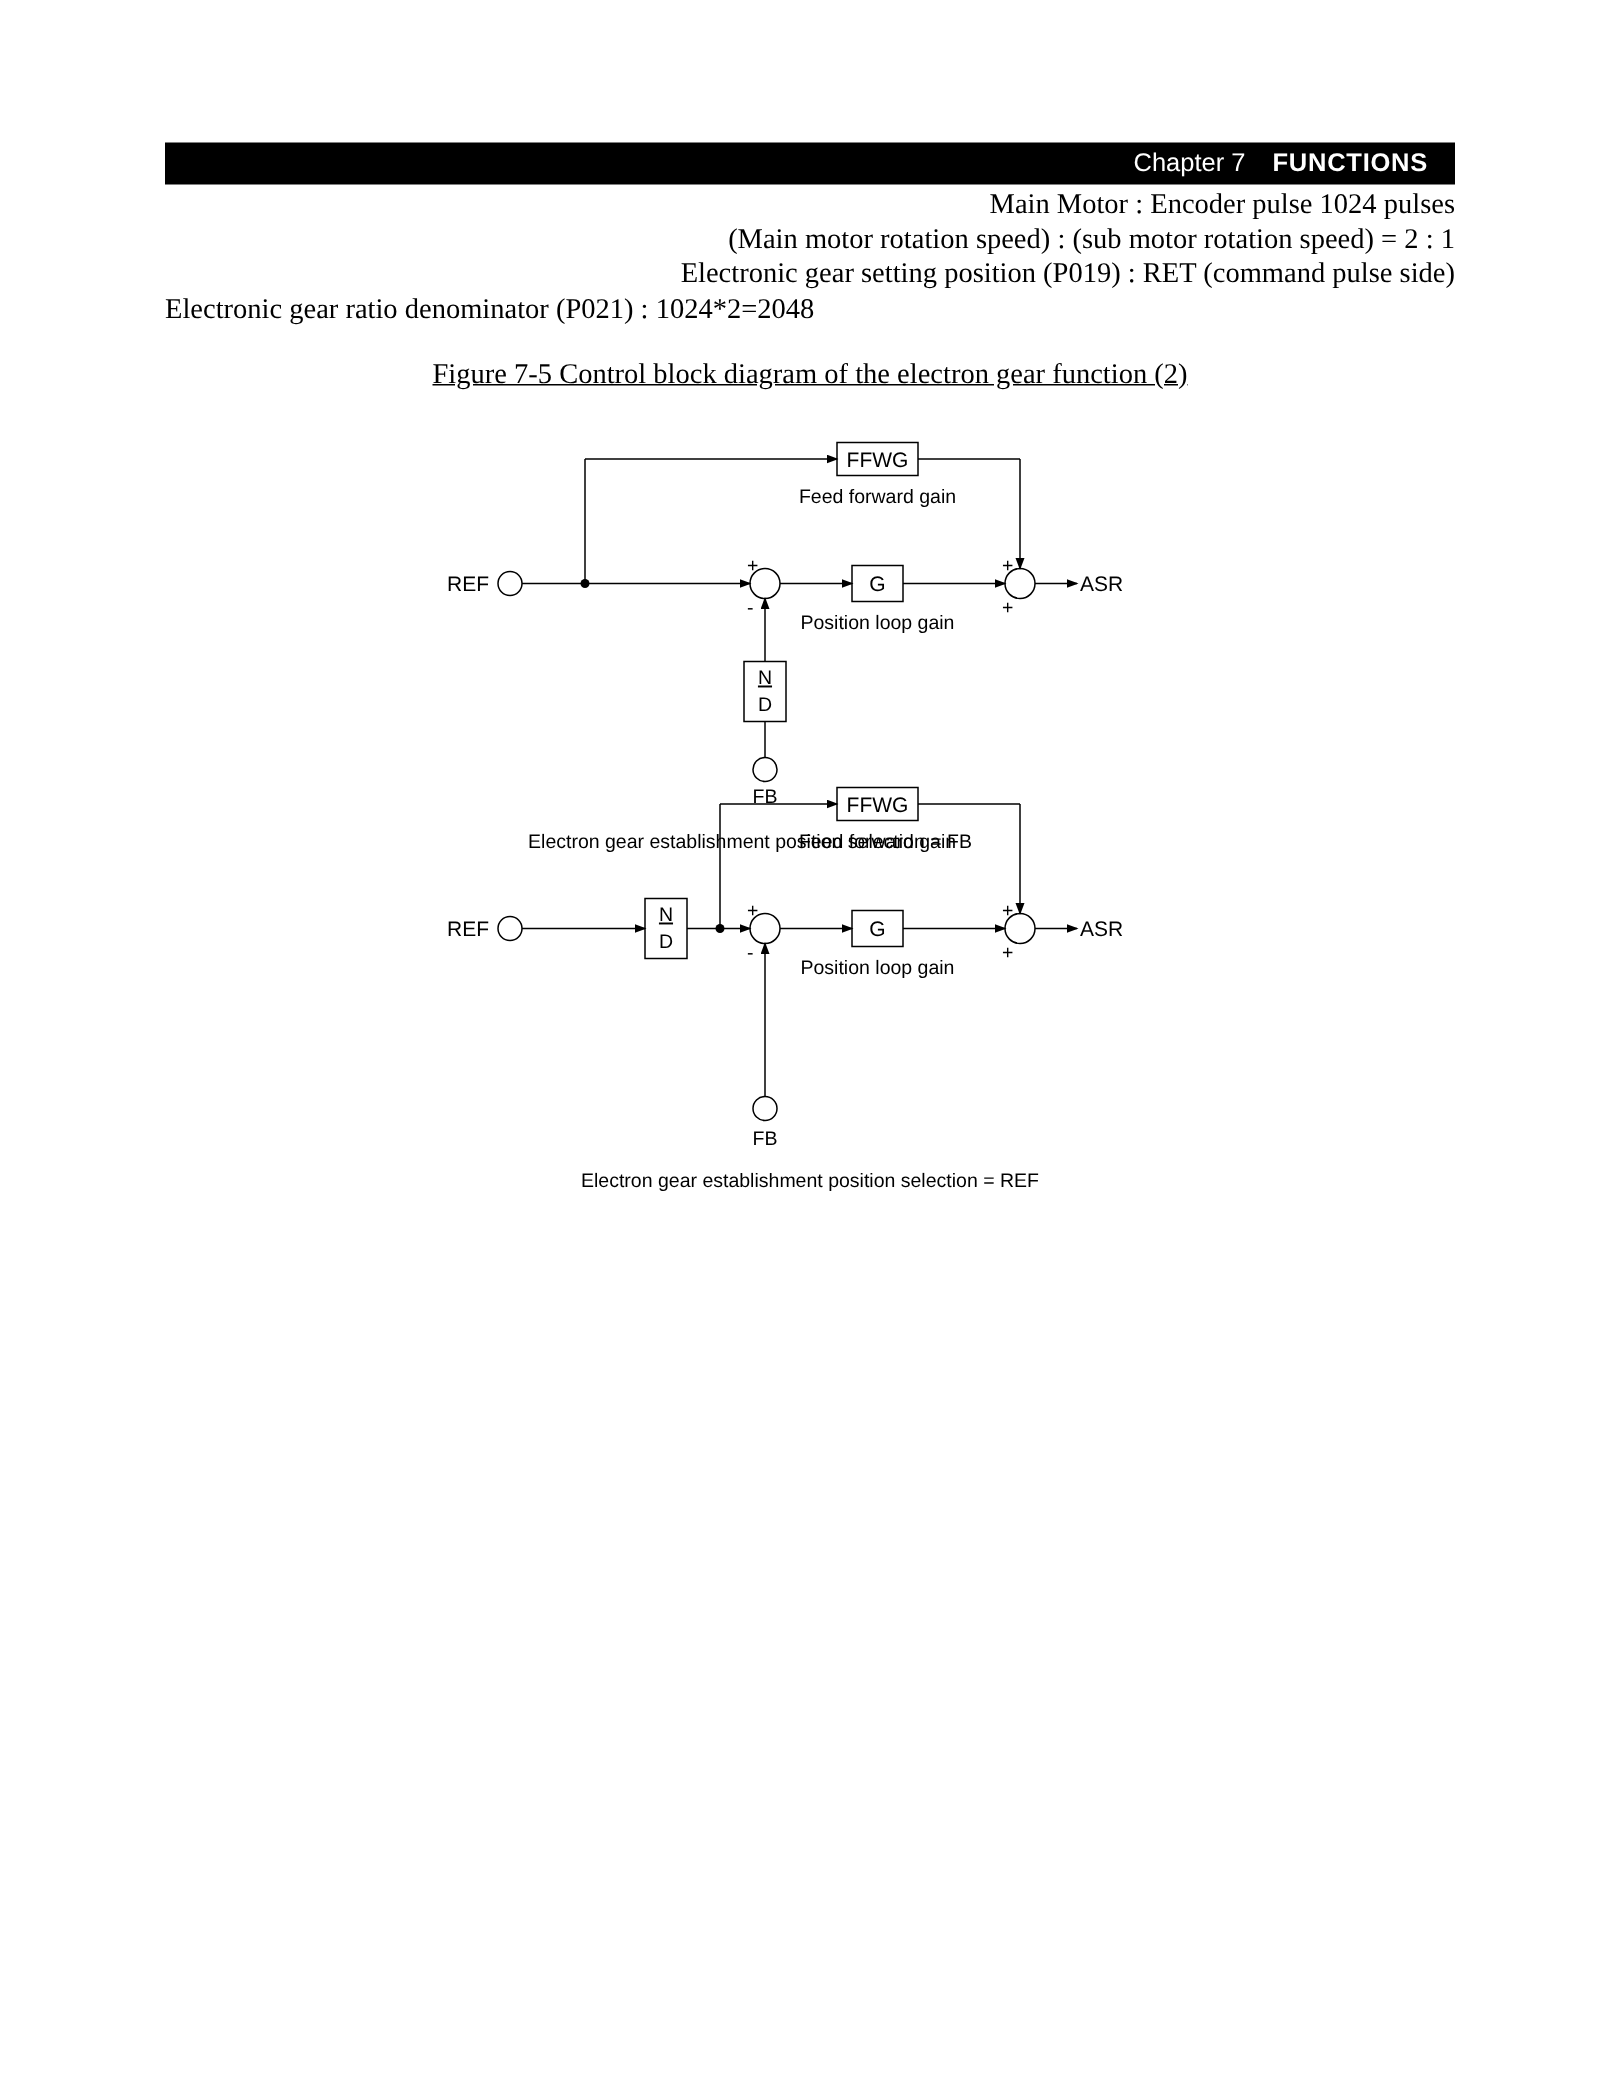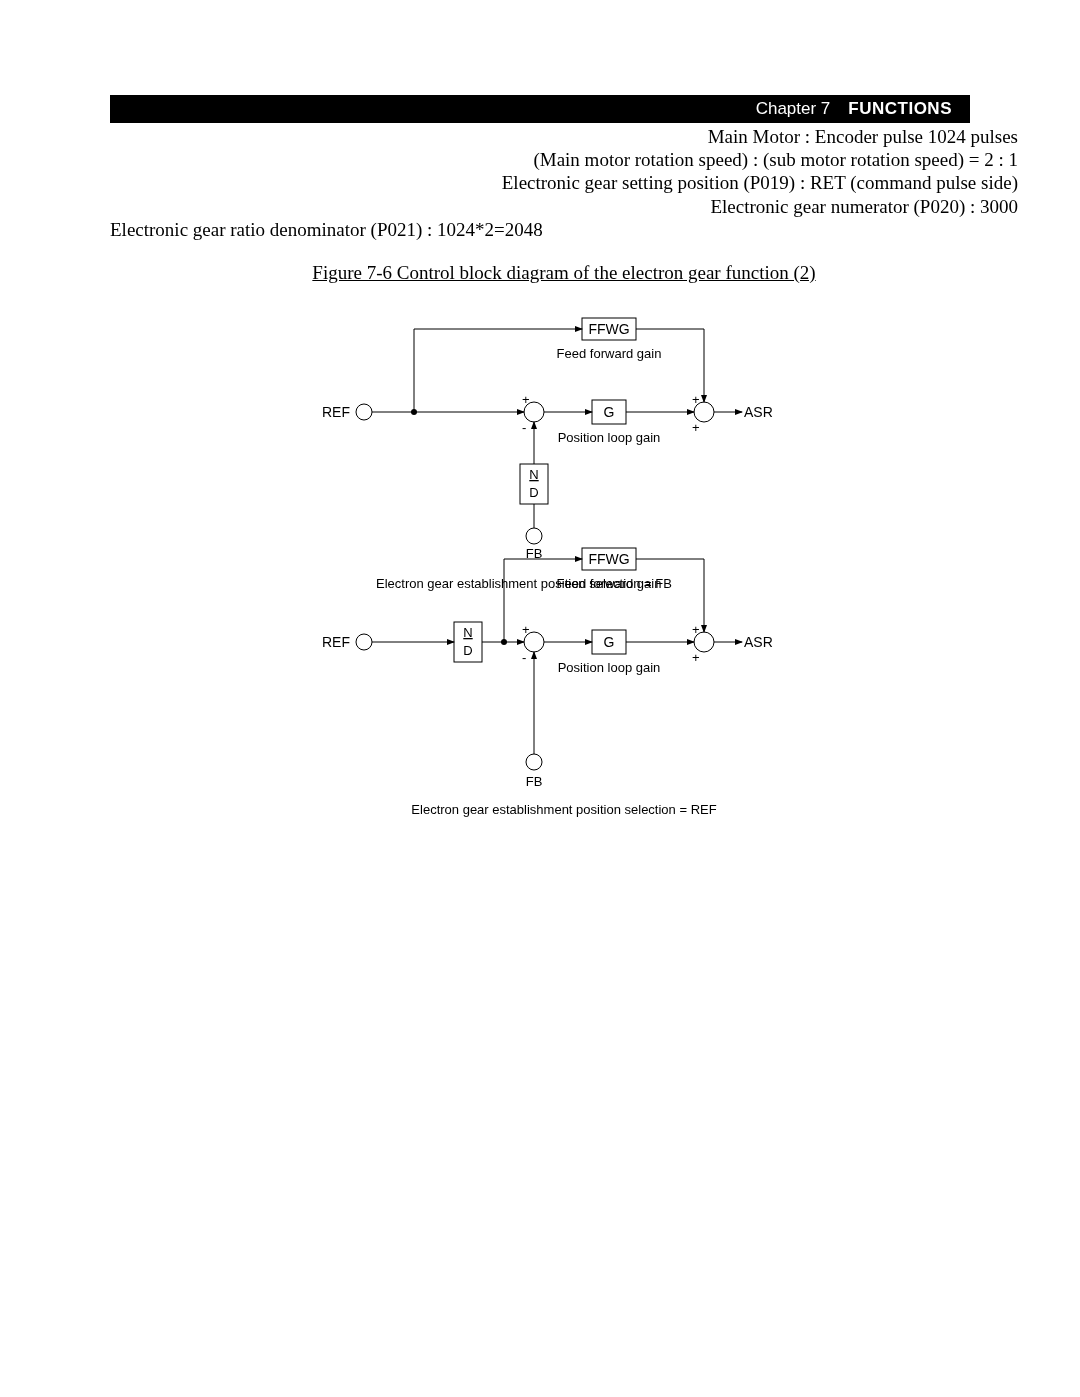--- a/index.html
+++ b/index.html
@@ -10,21 +10,21 @@
     font-size: 19px;
     color: #000;
   }
   .page {
     width: 1080px;
     height: 1397px;
     background: #fff;
     margin: 0 auto;
     position: relative;
     box-sizing: border-box;
-    padding: 95px 62px 40px 110px;
+    padding: 95px 110px 40px 110px;
   }
   .header-bar {
     position: absolute;
     top: 95px;
     left: 110px;
     right: 110px;
     height: 28px;
     background: #000;
     color: #fff;
     font-family: Arial, sans-serif;
@@ -85,24 +85,23 @@
   <div class="header-bar">
     <span class="chapter">Chapter 7</span>
     <span class="functions">FUNCTIONS</span>
   </div>
   <div class="setting-example">[Setting example]</div>
 
   <div class="body-text">
     <div class="indent1">Main Motor        : Encoder pulse 1024 pulses</div>
     <div class="indent1">(Main motor rotation speed) : (sub motor rotation speed) = 2 : 1</div>
     <div class="indent1">Electronic gear setting position (P019) : RET (command pulse side)</div>
-    <div class="indent1">Electronic gear numerator (P020)  : 3000</div>
     <div>Electronic gear ratio denominator (P021)        : 1024*2=2048</div>
 
-    <div class="fig-caption">Figure 7-6   Control block diagram of the electron gear function (2)</div>
+    <div class="fig-caption">Figure 7-5   Control block diagram of the electron gear function (2)</div>
   </div>
 
   <div class="diagram-wrap">
     <svg width="520" height="520" viewBox="0 0 520 520">
       <defs>
         <marker id="arrow" markerWidth="8" markerHeight="8" refX="7" refY="3" orient="auto">
           <path d="M0,0 L8,3 L0,6 Z" fill="#000"></path>
         </marker>
       </defs>
 

